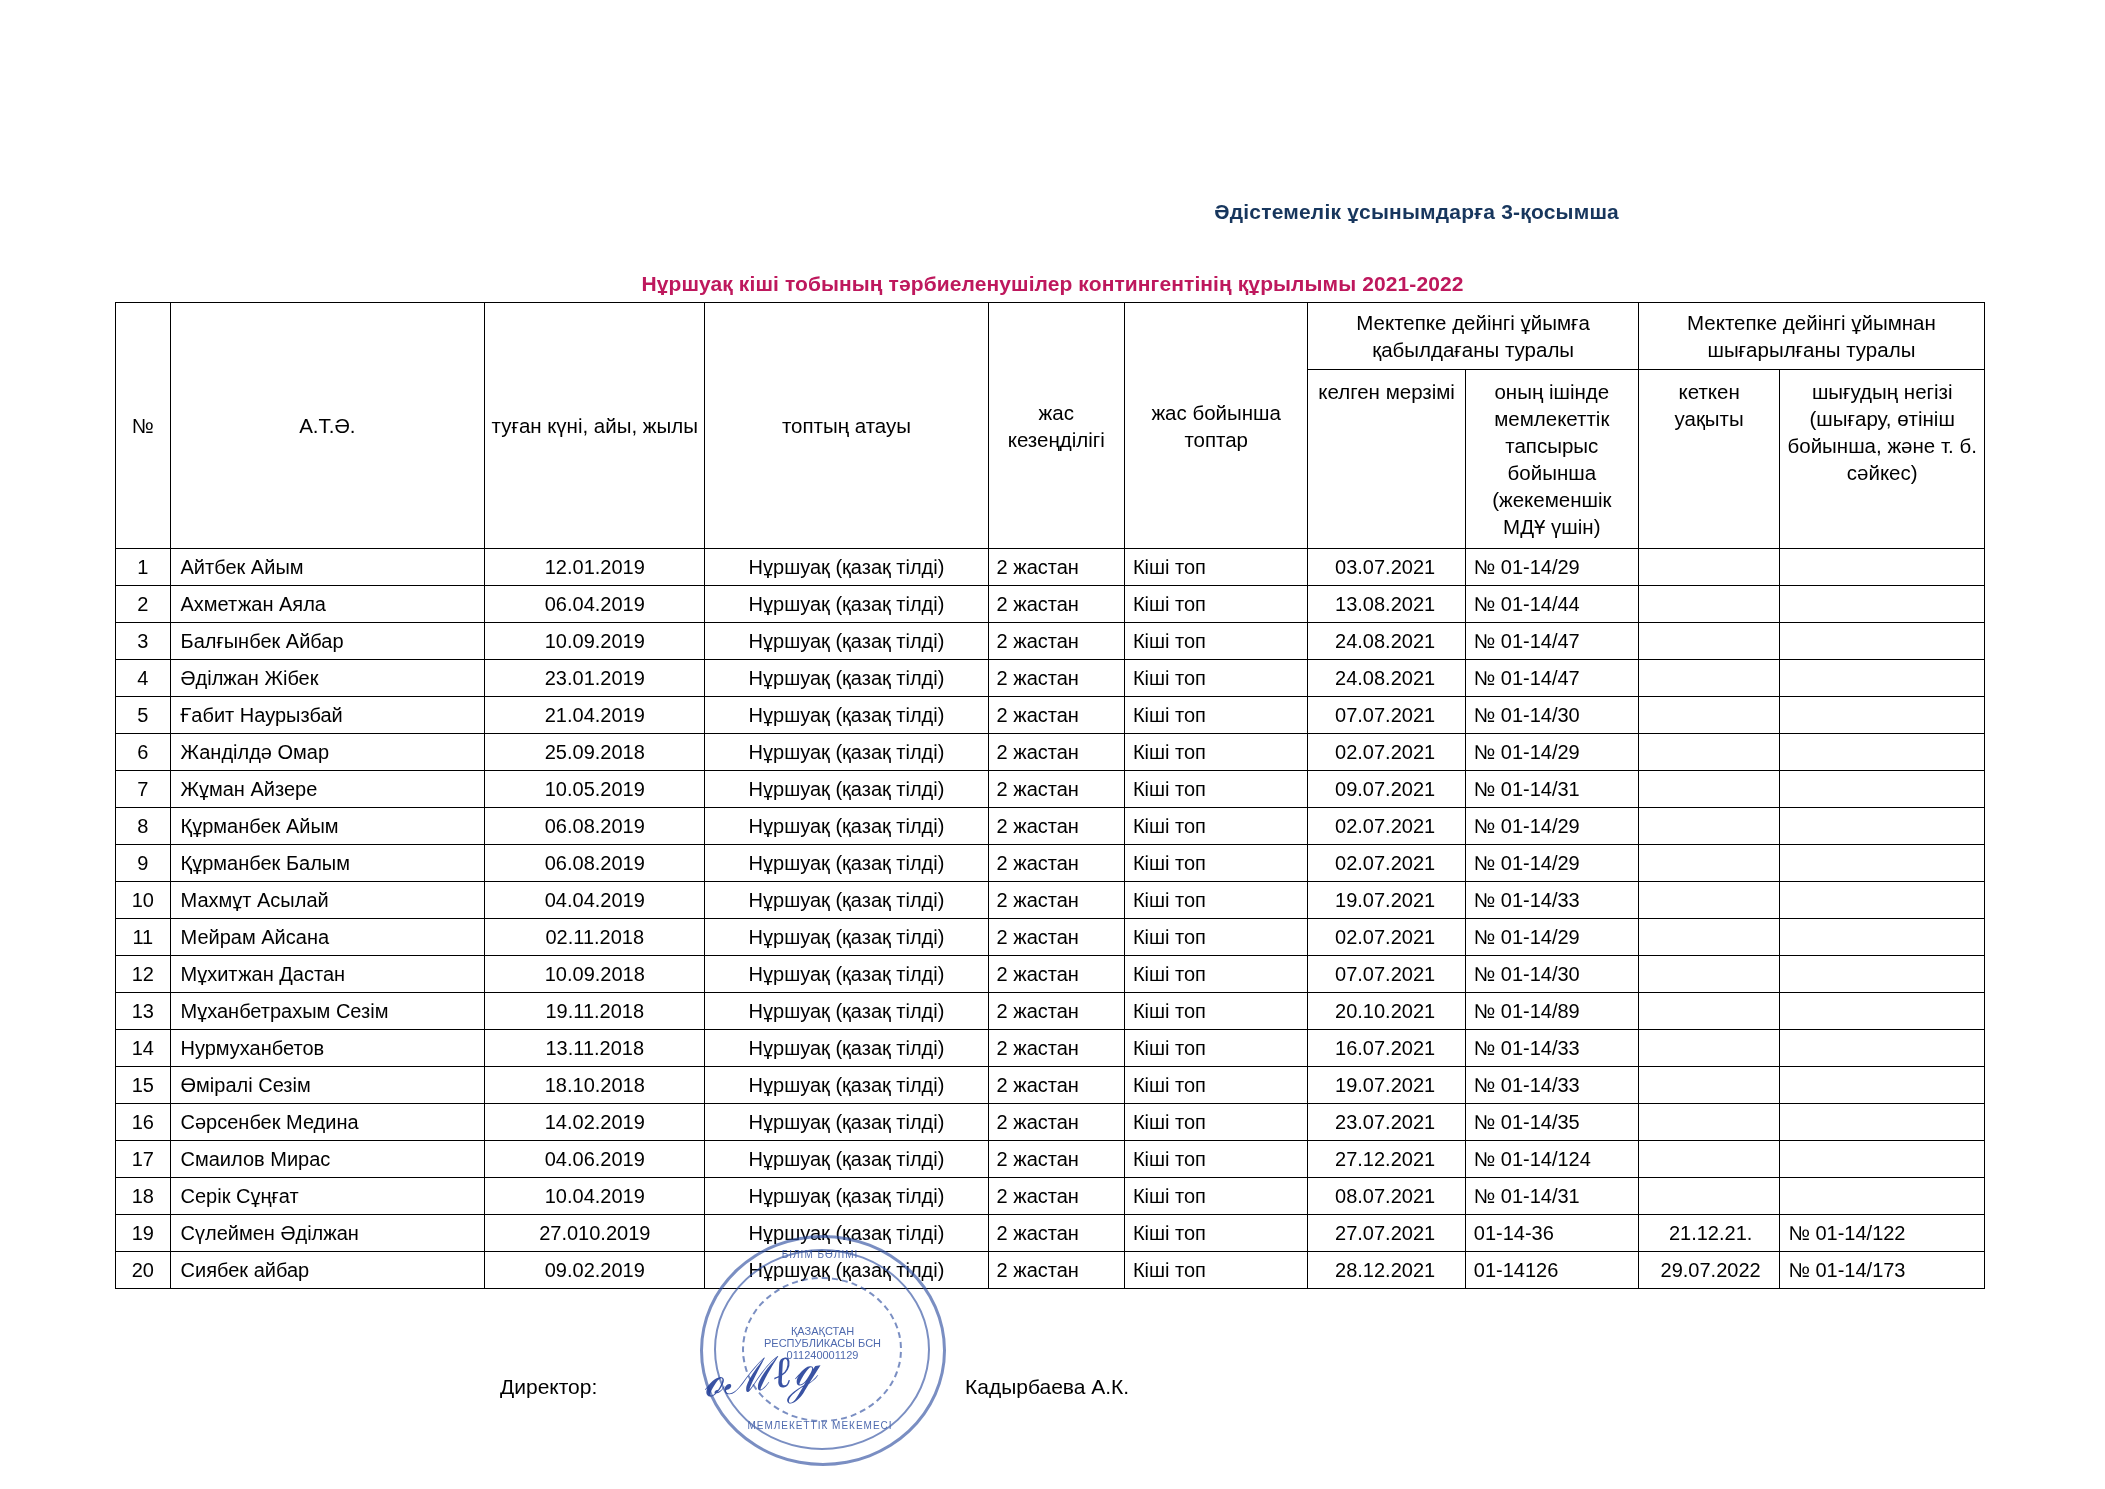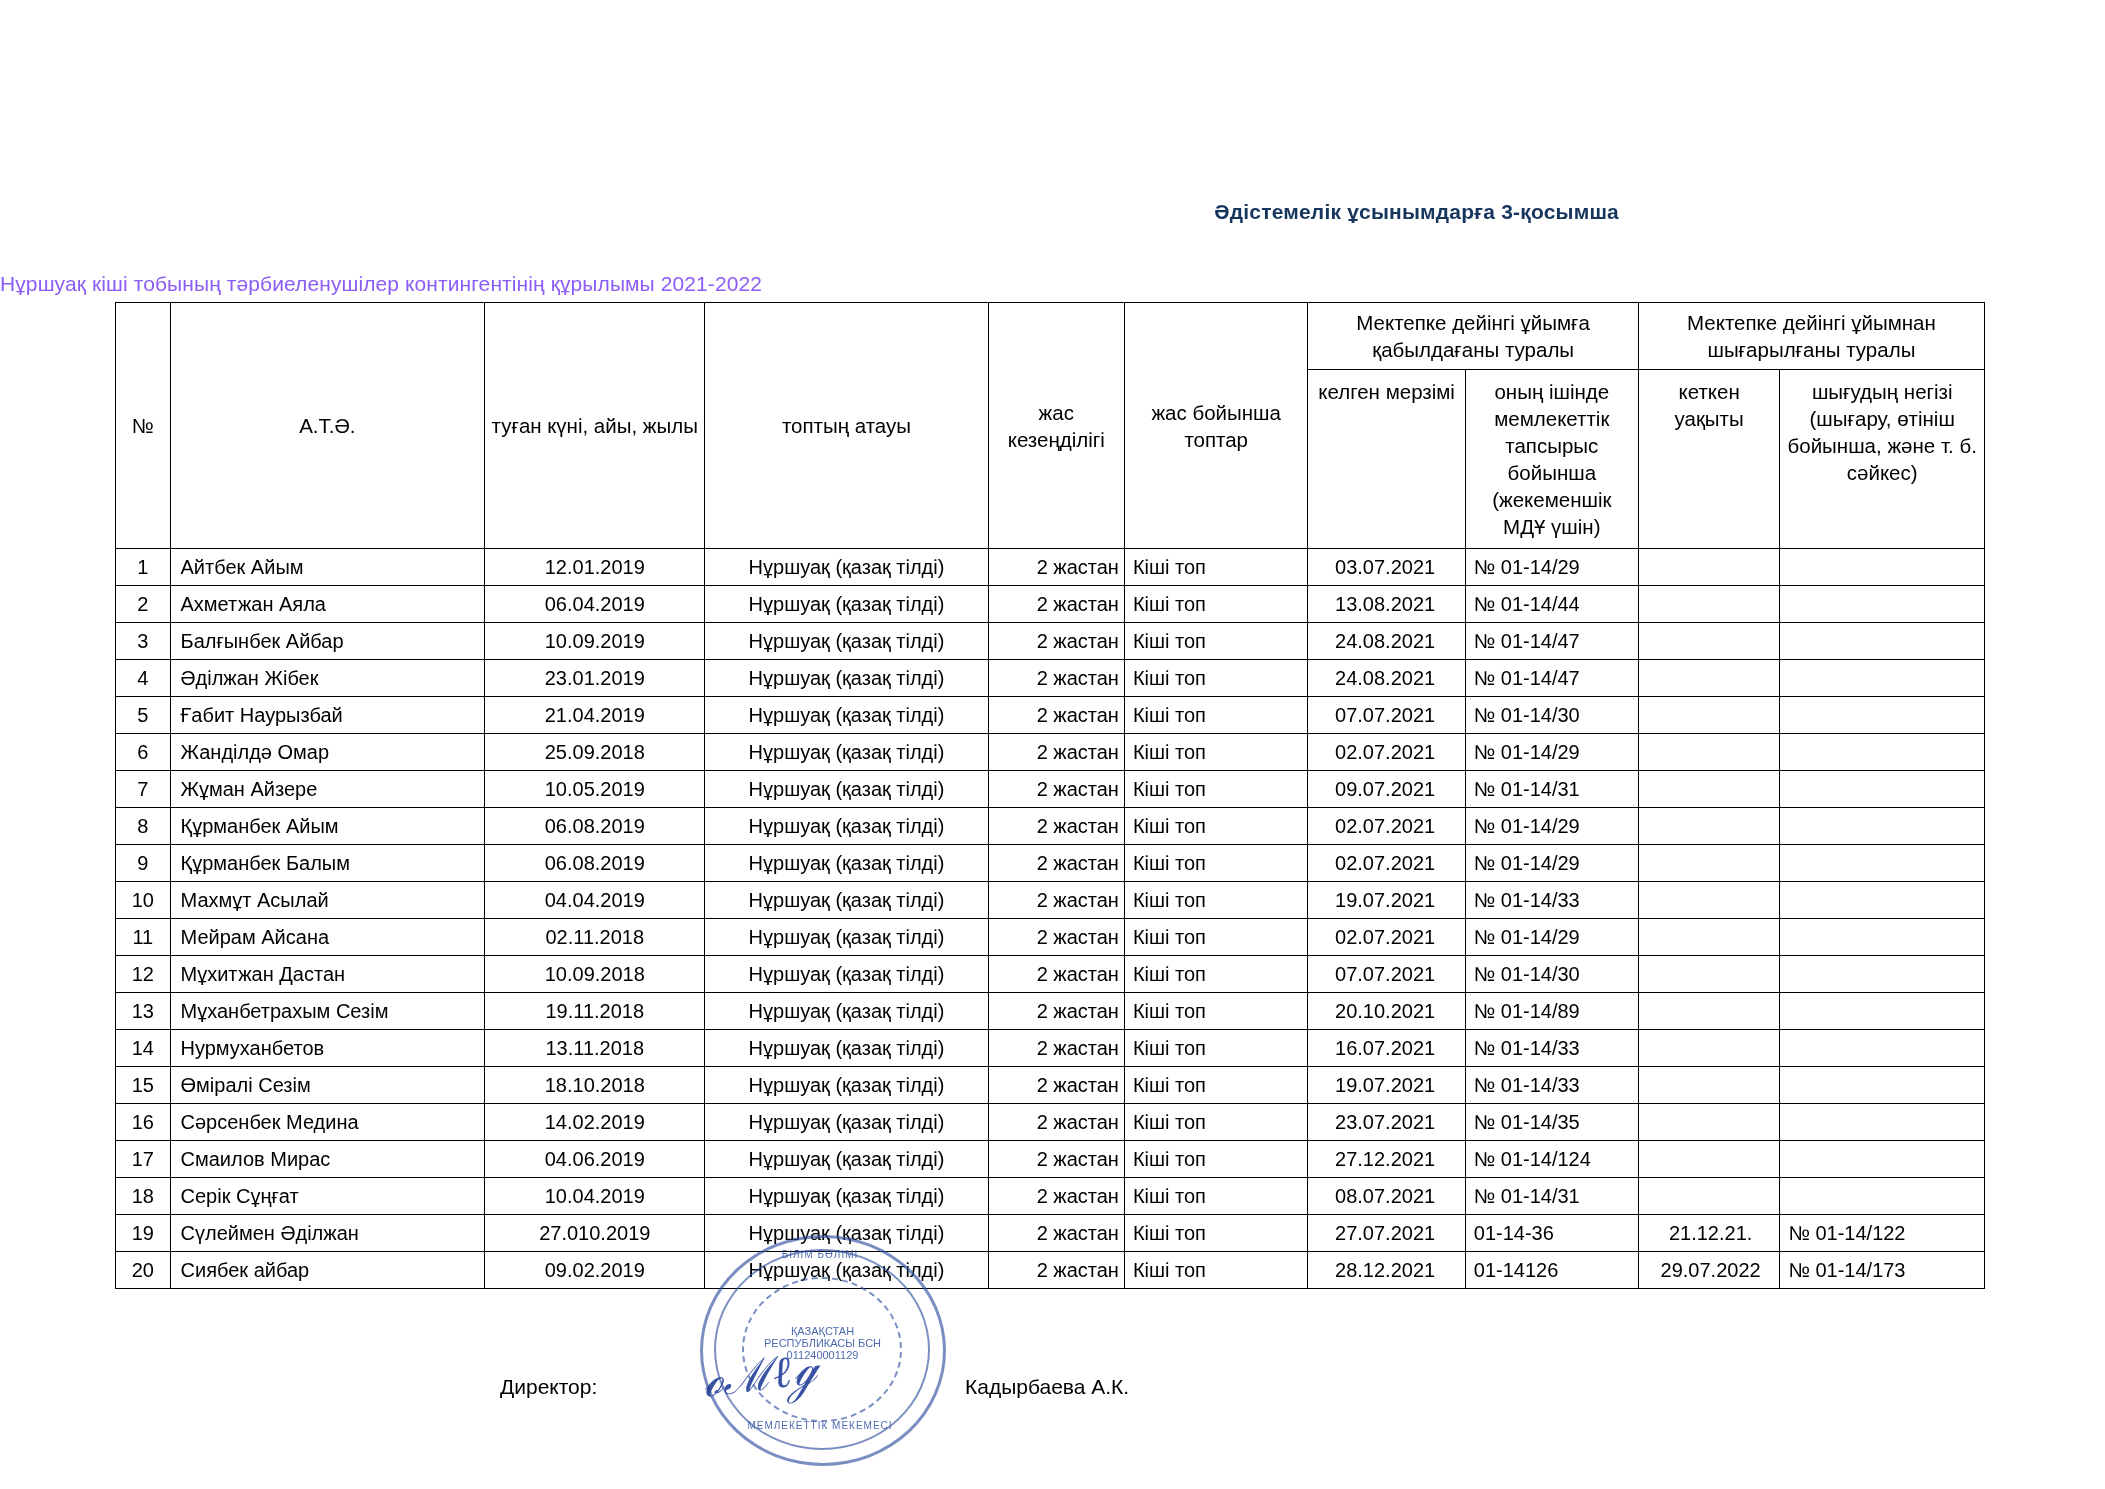--- a/index.html
+++ b/index.html
@@ -30,23 +30,24 @@
     font-weight: bold;
     color: #17365d;
     letter-spacing: 0.2px;
     white-space: nowrap;
   }
   .doc-title {
     position: absolute;
     top: 272px;
     left: 0;
     width: 2105px;
+    text-align: center;
     font-size: 21px;
-    font-weight: normal;
-    color: #8b5cf6;
+    font-weight: bold;
+    color: #be185d;
     letter-spacing: 0.1px;
   }
   .table-wrap {
     position: absolute;
     top: 302px;
     left: 115px;
     width: 1870px;
   }
   table.main {
     border-collapse: collapse;
@@ -70,21 +71,21 @@
   .sub-hdr {
     text-align: center;
     vertical-align: top !important;
     font-size: 20.5px;
     padding: 8px 4px !important;
   }
   .c-num { width: 52px; text-align: center; }
   .c-name { width: 300px; text-align: left; padding-left: 10px !important; }
   .c-birth { width: 210px; text-align: center; }
   .c-group { width: 270px; text-align: center; }
-  .c-period { width: 130px; text-align: right; padding-left: 8px !important; }
+  .c-period { width: 130px; text-align: left; padding-left: 8px !important; }
   .c-agegroup { width: 175px; text-align: left; padding-left: 8px !important; }
   .c-arrived { width: 150px; text-align: center; padding-right: 8px !important; }
   .c-order { width: 165px; text-align: left; padding-left: 8px !important; }
   .c-left { width: 135px; text-align: center; padding-left: 8px !important; }
   .c-basis { width: 195px; text-align: left; padding-left: 8px !important; }
 
   tr.data-row td { height: 32px; }
   tr.data-row td { vertical-align: middle; }
 
   .footer {

